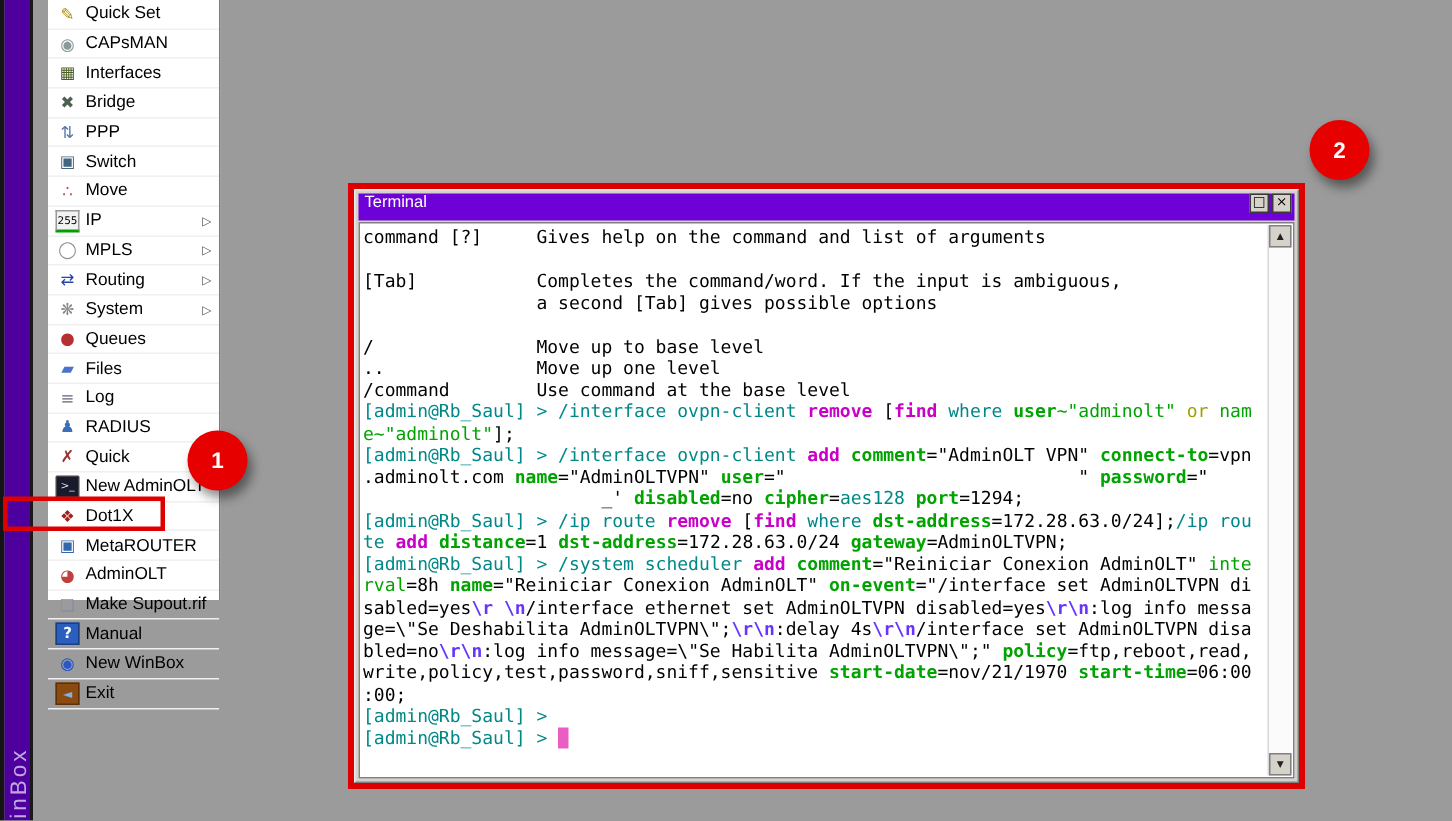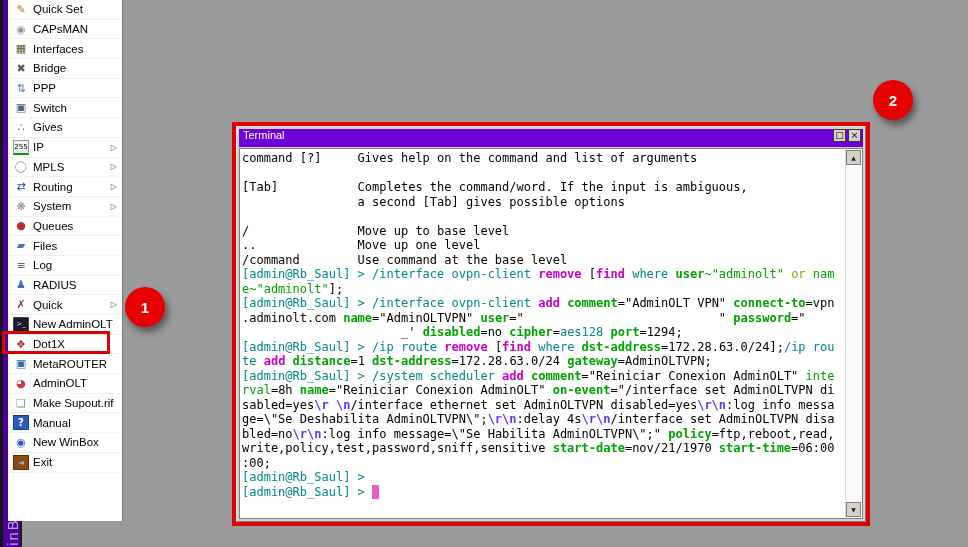--- a/index.html
+++ b/index.html
@@ -7,21 +7,21 @@
   body { font-family:"Liberation Sans", sans-serif; background:#9B9B9B; position:relative; }
 
   
   .edge-black { position:absolute; left:0; top:0; width:3px; height:547px; background:#141414; }
   .brand-strip { position:absolute; left:3px; top:0; width:17px; height:547px; background:#4D009E; overflow:hidden; }
   .brand-vert { position:absolute; left:1px; top:562px; transform:rotate(-90deg); transform-origin:0 0;
                 color:#BFA8E0; font-size:15px; letter-spacing:2px; white-space:nowrap; }
   .strip-divider { position:absolute; left:20px; top:0; width:2px; height:547px; background:#1A1A1A; }
 
   
-  .sidebar { position:absolute; left:8px; top:0; width:115px; height:521px; background:#FFFFFF;
+  .sidebar { position:absolute; left:32px; top:0; width:115px; height:400px; background:#FFFFFF;
              border-right:1px solid #7A7A7A; }
   .menu-item { display:flex; align-items:center; height:19.7px; border-bottom:1px solid #F0F0F0; cursor:default; }
   .mi-icon { width:16px; height:15px; margin:0 4px 0 5px; flex:none; font-size:11px; line-height:15px;
              text-align:center; font-family:"DejaVu Sans", sans-serif; }
   .mi-label { font-size:11.5px; color:#000; white-space:nowrap; }
   .mi-arrow { margin-left:auto; margin-right:5px; font-size:8px; color:#555; }
 
   .icon-quick-set::before   { content:"✎"; color:#A98600; }
   .icon-capsman::before     { content:"◉"; color:#8A9A9A; }
   .icon-interfaces::before  { content:"▦"; color:#4A5D23; }
@@ -127,21 +127,21 @@
       <div class="menu-item">
         <span class="mi-icon icon-ppp"></span>
         <span class="mi-label">PPP</span>
       </div>
       <div class="menu-item">
         <span class="mi-icon icon-switch"></span>
         <span class="mi-label">Switch</span>
       </div>
       <div class="menu-item">
         <span class="mi-icon icon-mesh"></span>
-        <span class="mi-label">Gives</span>
+        <span class="mi-label">Move</span>
       </div>
       <div class="menu-item">
         <span class="mi-icon icon-ip"></span>
         <span class="mi-label">IP</span>
         <span class="mi-arrow">▷</span>
       </div>
       <div class="menu-item">
         <span class="mi-icon icon-mpls"></span>
         <span class="mi-label">MPLS</span>
         <span class="mi-arrow">▷</span>

